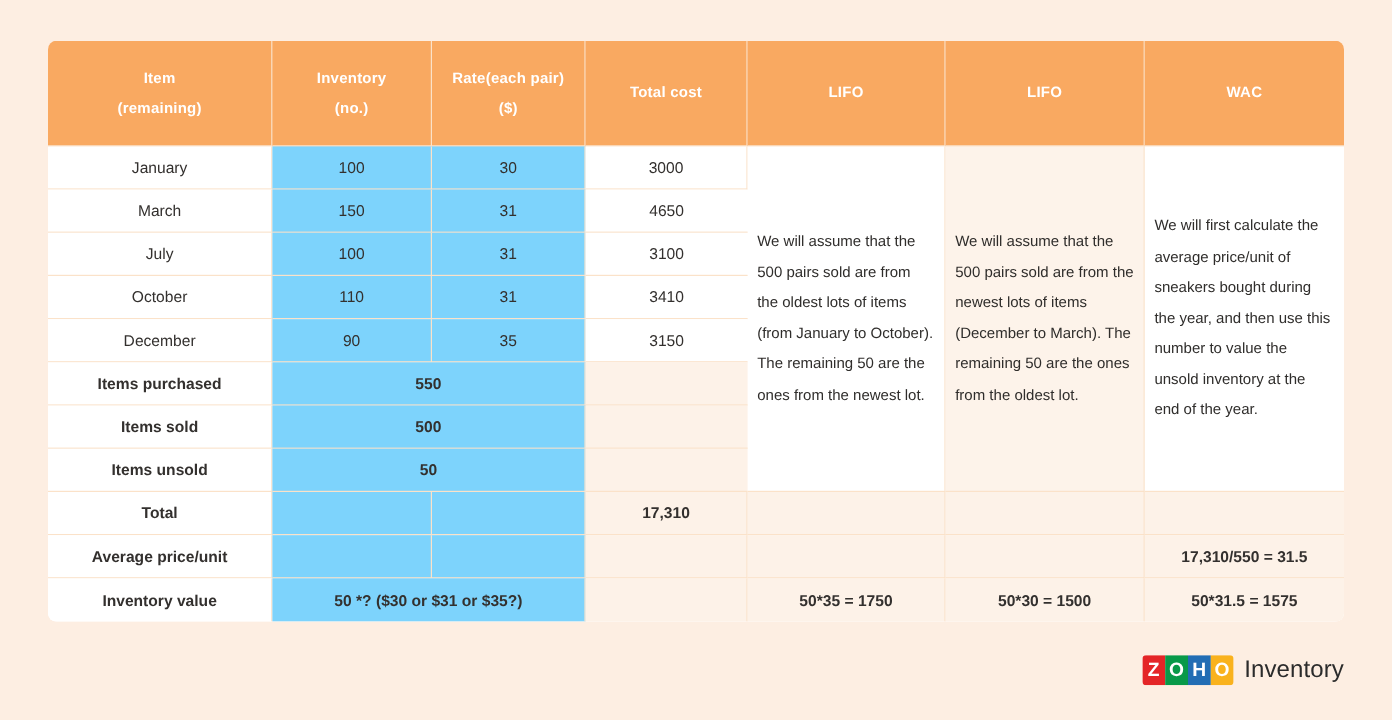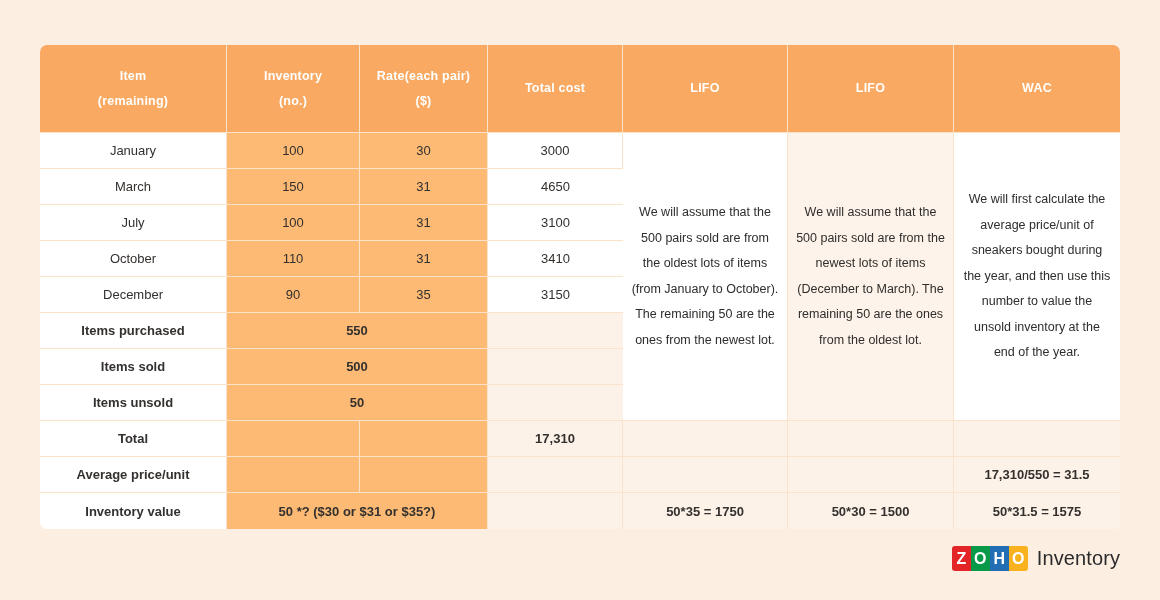--- a/index.html
+++ b/index.html
@@ -20,21 +20,21 @@
     position: relative;
     width: 1160px;
     height: 600px;
     background: #fdeee2;
   }
 
   
   #table-wrap {
     position: absolute;
     left: 40px;
-    top: 45px;
+    top: 34px;
     width: 1080px;
   }
 
   table.inv {
     border-collapse: separate;
     border-spacing: 0;
     width: 1080px;
     table-layout: fixed;
     background: #ffffff;
     border-radius: 7px;
@@ -68,27 +68,27 @@
   
   tbody td {
     height: 36px;
     font-size: 13px;
     color: #33302e;
     text-align: center;
     background: #ffffff;
   }
 
   
-  td.tint, tbody tr.summary td.tint { background: #fdba74; }
+  td.tint, tbody tr.summary td.tint { background: #7dd3fc; }
 
   
   td.note {
     font-size: 12.5px;
     color: #2f2d2b;
-    text-align: center;
+    text-align: left;
     line-height: 25.5px;
     padding: 14px 17px 10px 17px;
     vertical-align: top;
     background: #ffffff;
   }
   td.note.alt { background: #fdf3ea; }
 
   
   td.rowlabel { text-align: center; }
 

